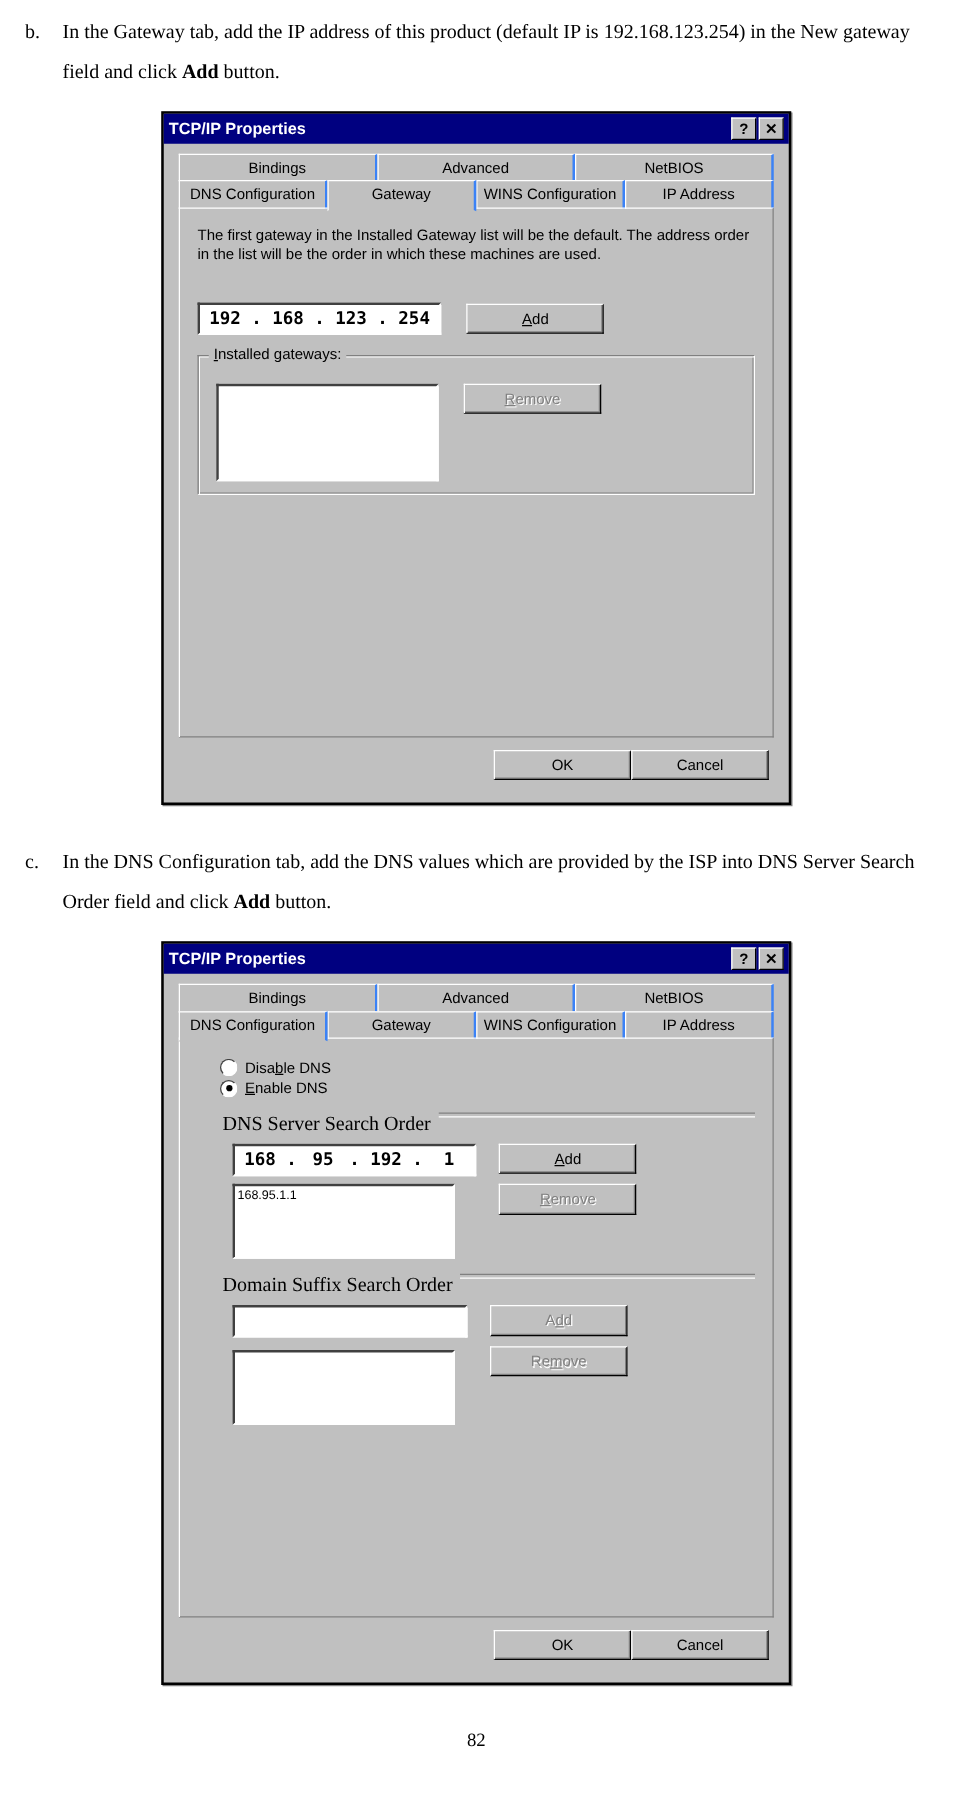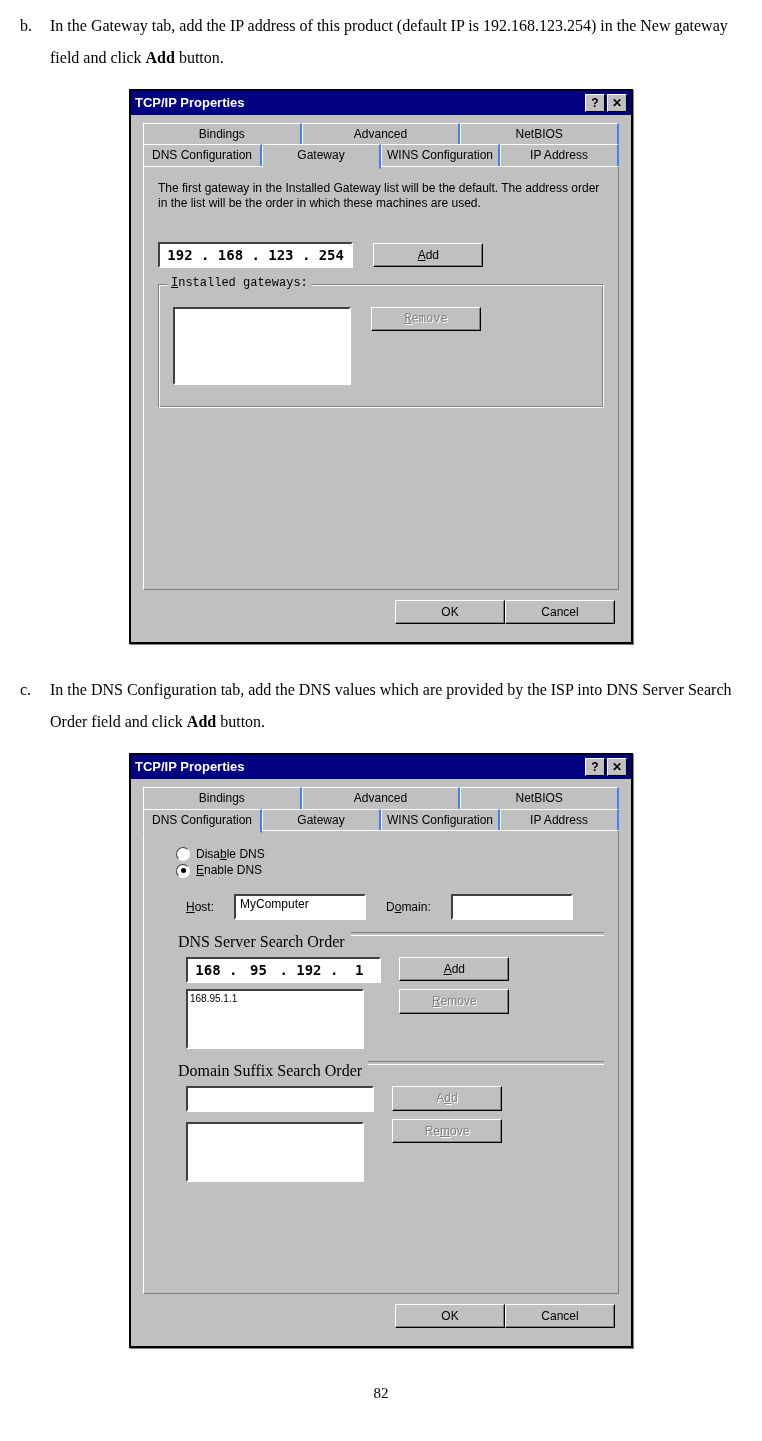--- a/index.html
+++ b/index.html
@@ -117,24 +117,23 @@
   }
   .btn.disabled { color: #808080; text-shadow: 1px 1px 0 #fff; }
   .row { display: flex; align-items: center; gap: 20px; margin-bottom: 8px; }
 
   .fieldset {
     border-top: 1px solid #808080;
     border-left: 1px solid #808080;
     border-right: 1px solid #fff;
     border-bottom: 1px solid #fff;
     box-shadow: inset 1px 1px 0 #fff, inset -1px -1px 0 #808080;
-    padding: 22px 14px 14px 14px;
+    padding: 22px 14px 2px 14px;
     position: relative;
     margin-top: 16px;
-    font-family: Liberation Mono, monospace;
   }
   .fieldset .legend {
     position: absolute;
     top: -9px; left: 8px;
     background: #c0c0c0;
     padding: 0 4px;
     font-size: 12px;
   }
   .listbox {
     background: #fff;
@@ -263,26 +262,20 @@
         <span class="radio"></span>
         <span>Disa<span class="underline">b</span>le DNS</span>
       </div>
       <div class="radio-row">
         <span class="radio">
             <span class="dot"></span>
           </span>
         <span><span class="underline">E</span>nable DNS</span>
       </div>
 
-      <div style="display:flex; gap:20px; margin:16px 0 0 28px; align-items:center;">
-        <span><span class="underline">H</span>ost:</span>
-        <span class="text-input" style="width:120px;">MyComputer</span>
-        <span>D<span class="underline">o</span>main:</span>
-        <span class="text-input" style="width:110px;"></span>
-      </div>
 
       <div class="sep-line" style="margin-left:20px;">
         <span class="lbl">DNS Server Search Order</span>
         <span class="line"></span>
       </div>
 
       <div class="dns-list-row">
         <div>
           <span class="ip-input">
             <span class="ip-seg">168</span>

